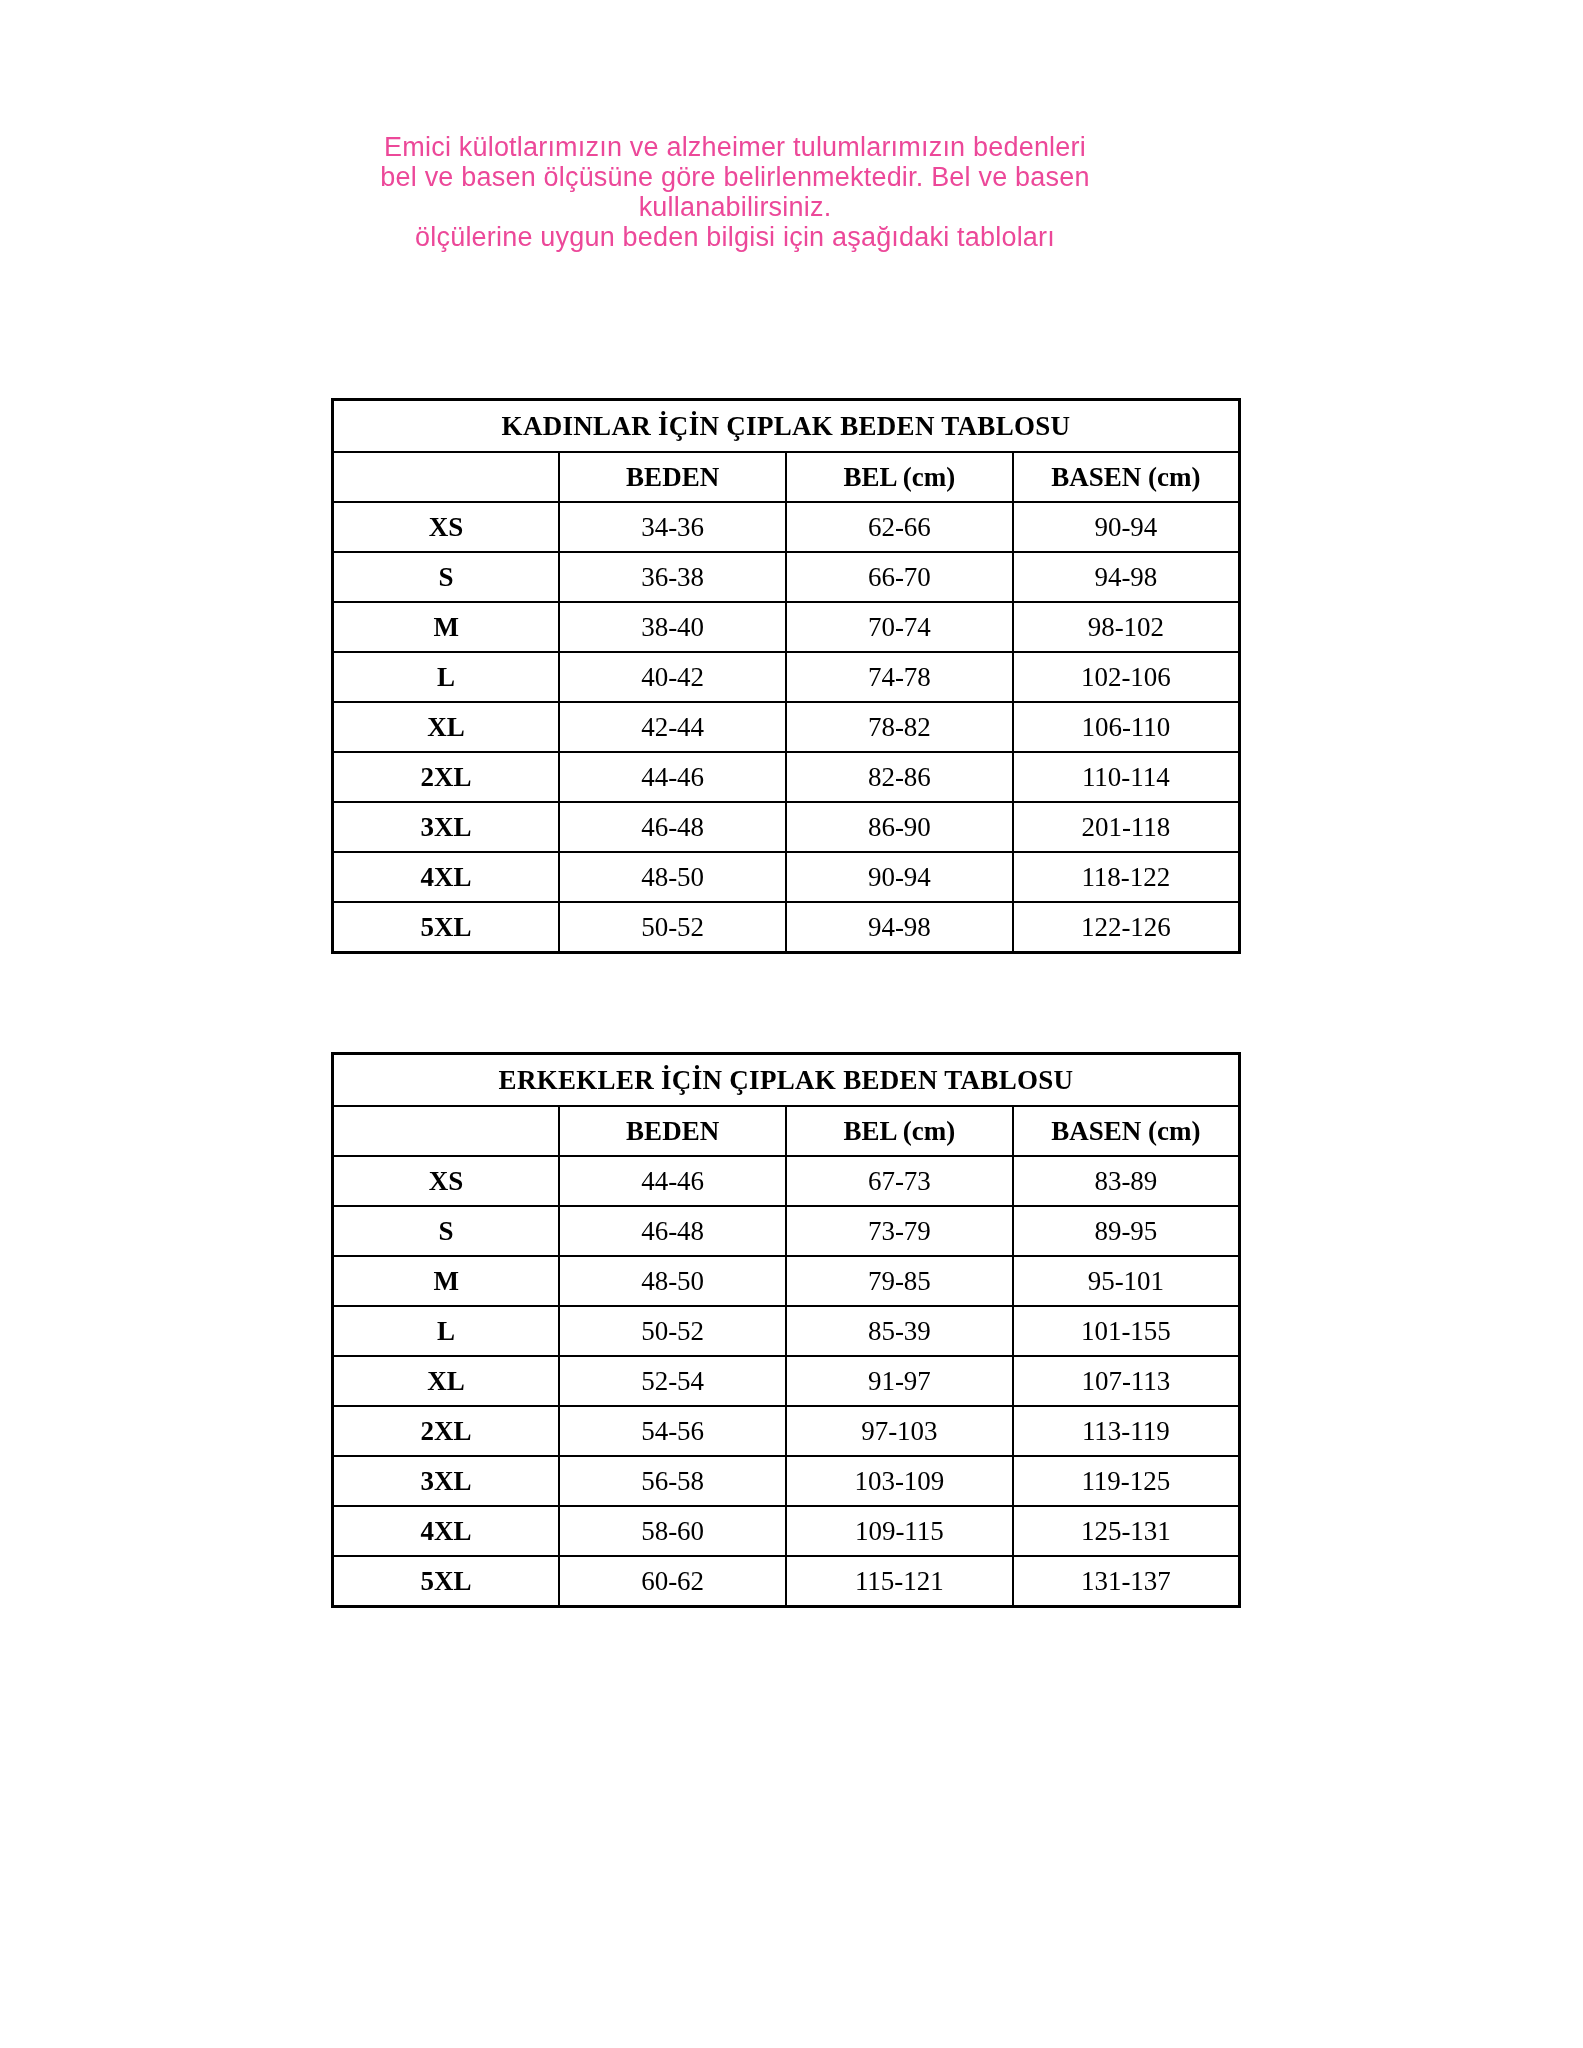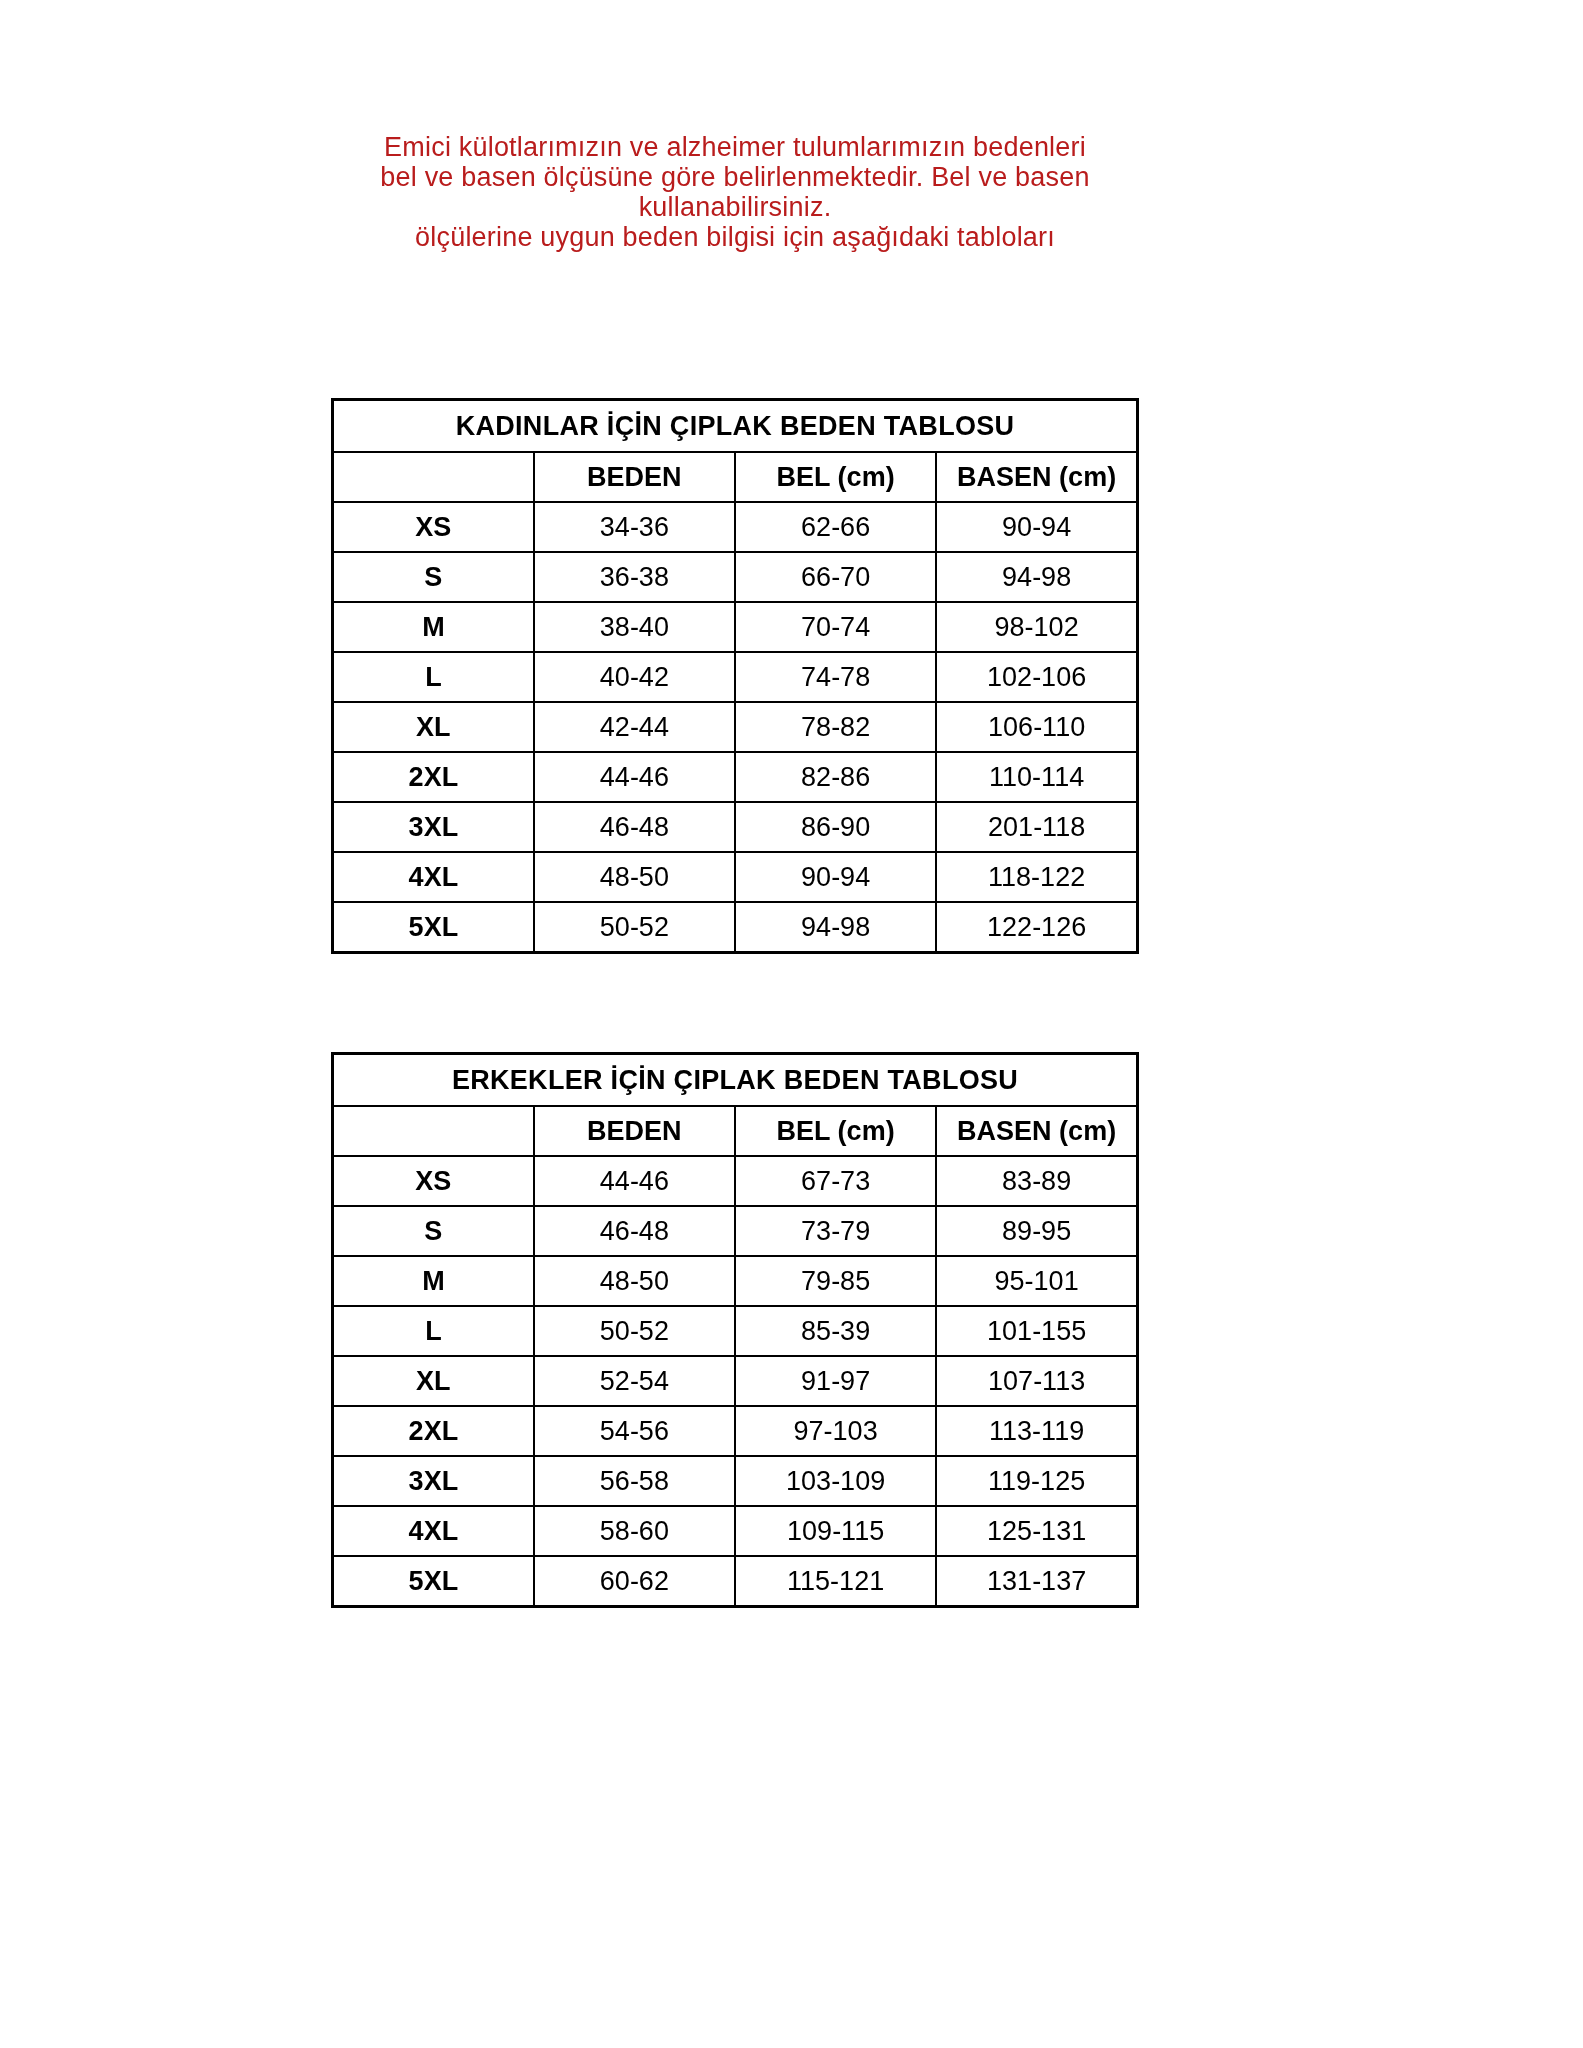--- a/index.html
+++ b/index.html
@@ -18,28 +18,29 @@
   .content {
     position: absolute;
     left: 331px;
     top: 132px;
     width: 808px;
   }
   .intro {
     font-size: 27px;
     line-height: 30px;
     text-align: center;
-    color: #b91c1c;
+    color: #ec4899;
     letter-spacing: 0.2px;
   }
   table.size-table {
     border-collapse: collapse;
-    width: 808px;
+    width: 910px;
     table-layout: fixed;
     border: 3px solid #000000;
+    font-family: Liberation Serif, serif;
   }
   .table-women { margin-top: 146px; }
   .table-men   { margin-top: 98px; }
   table.size-table td,
   table.size-table th {
     border: 2px solid #000000;
     text-align: center;
     vertical-align: middle;
     padding: 0;
     font-size: 27px;

